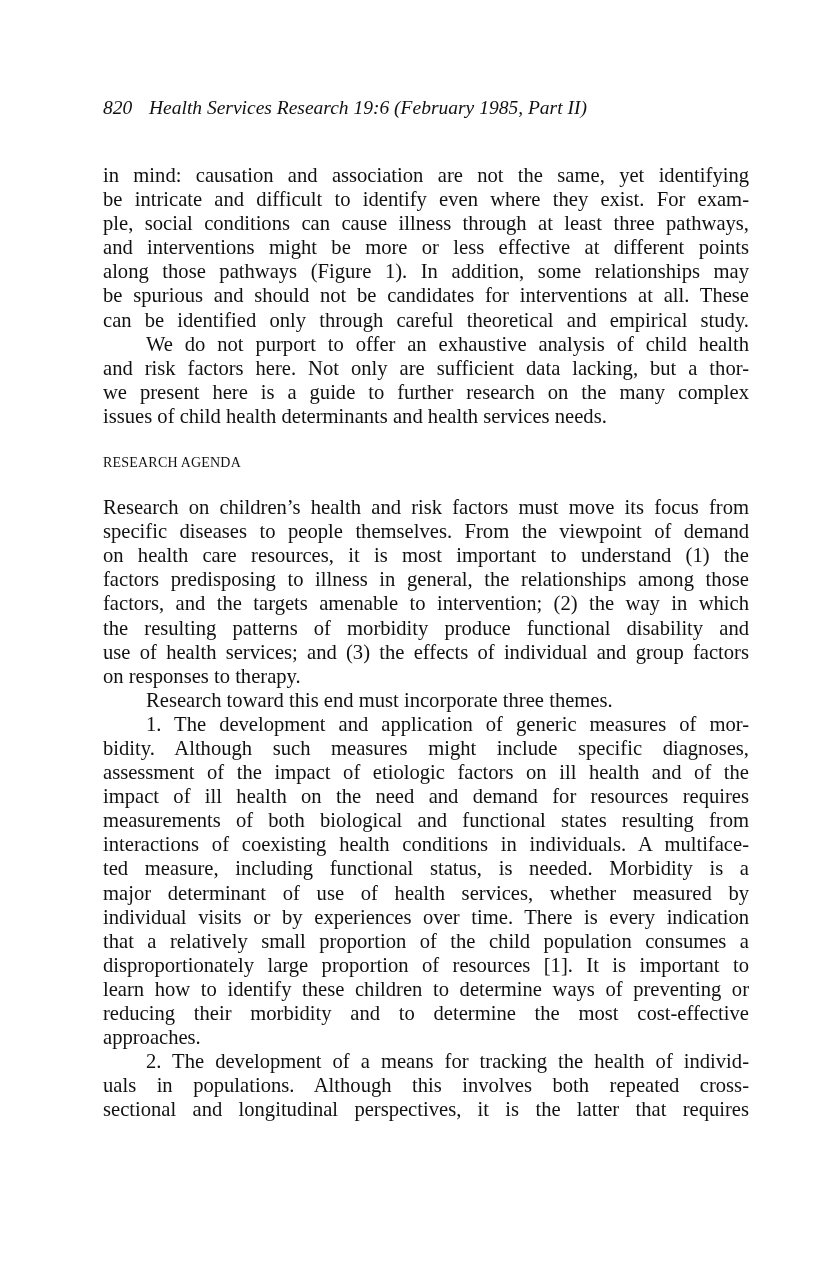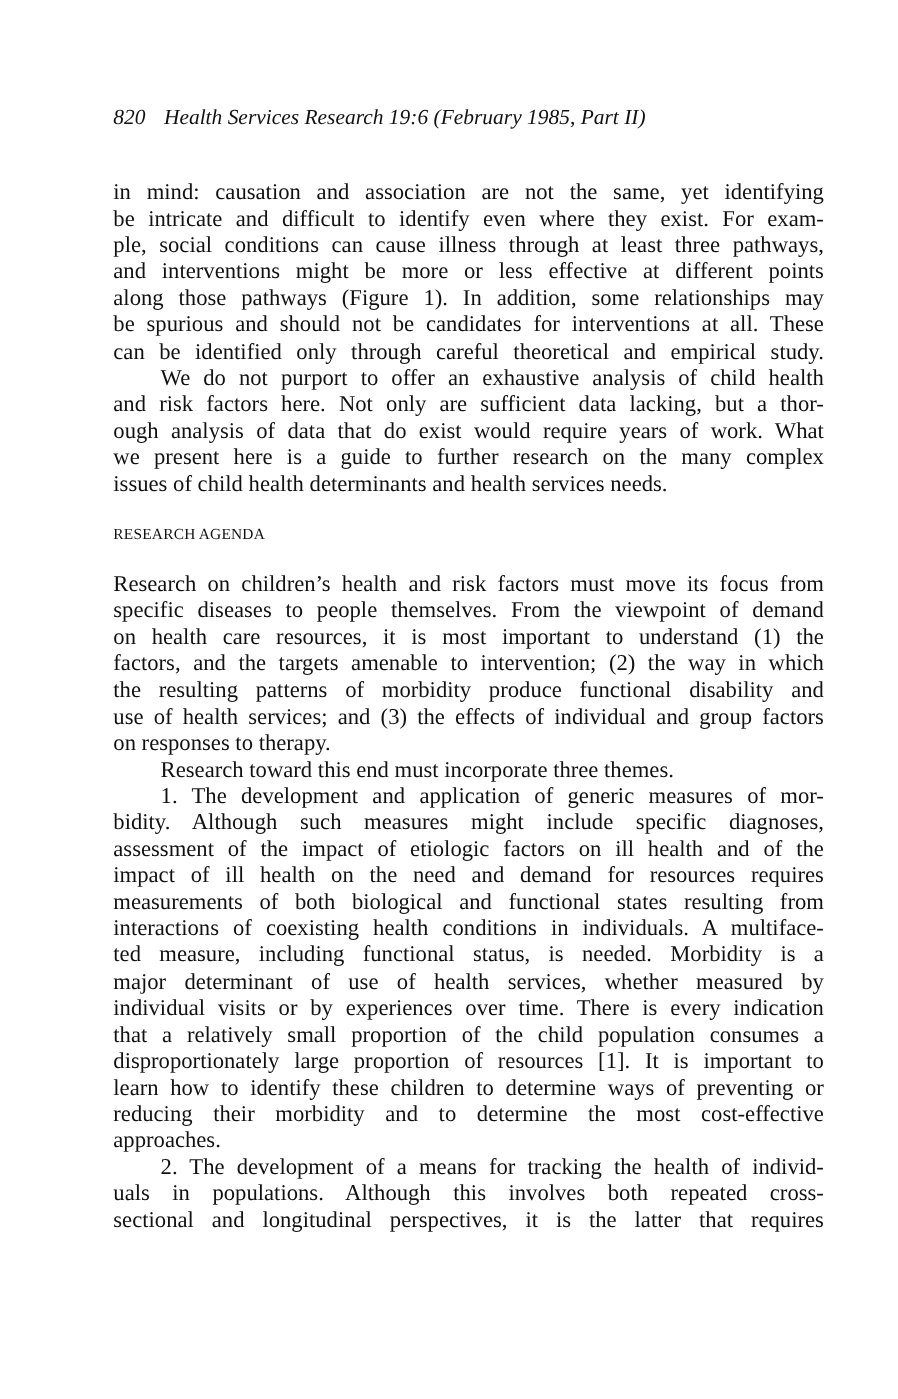--- a/index.html
+++ b/index.html
@@ -80,31 +80,31 @@
       <span class="line">ple, social conditions can cause illness through at least three pathways,</span>
       <span class="line">and interventions might be more or less effective at different points</span>
       <span class="line">along those pathways (Figure 1). In addition, some relationships may</span>
       <span class="line">be spurious and should not be candidates for interventions at all. These</span>
       <span class="line">can be identified only through careful theoretical and empirical study.</span>
     </p>
 
     <p>
       <span class="line indent">We do not purport to offer an exhaustive analysis of child health</span>
       <span class="line">and risk factors here. Not only are sufficient data lacking, but a thor-</span>
-      <span class="line">ough analysis of data that do exist would require years of work. What</span>
       <span class="line">we present here is a guide to further research on the many complex</span>
       <span class="line last">issues of child health determinants and health services needs.</span>
     </p>
 
     <div class="section-head">RESEARCH AGENDA</div>
 
     <p>
       <span class="line">Research on children’s health and risk factors must move its focus from</span>
       <span class="line">specific diseases to people themselves. From the viewpoint of demand</span>
       <span class="line">on health care resources, it is most important to understand (1) the</span>
+      <span class="line">factors predisposing to illness in general, the relationships among those</span>
       <span class="line">factors, and the targets amenable to intervention; (2) the way in which</span>
       <span class="line">the resulting patterns of morbidity produce functional disability and</span>
       <span class="line">use of health services; and (3) the effects of individual and group factors</span>
       <span class="line last">on responses to therapy.</span>
     </p>
 
     <p>
       <span class="line indent last">Research toward this end must incorporate three themes.</span>
     </p>
 

